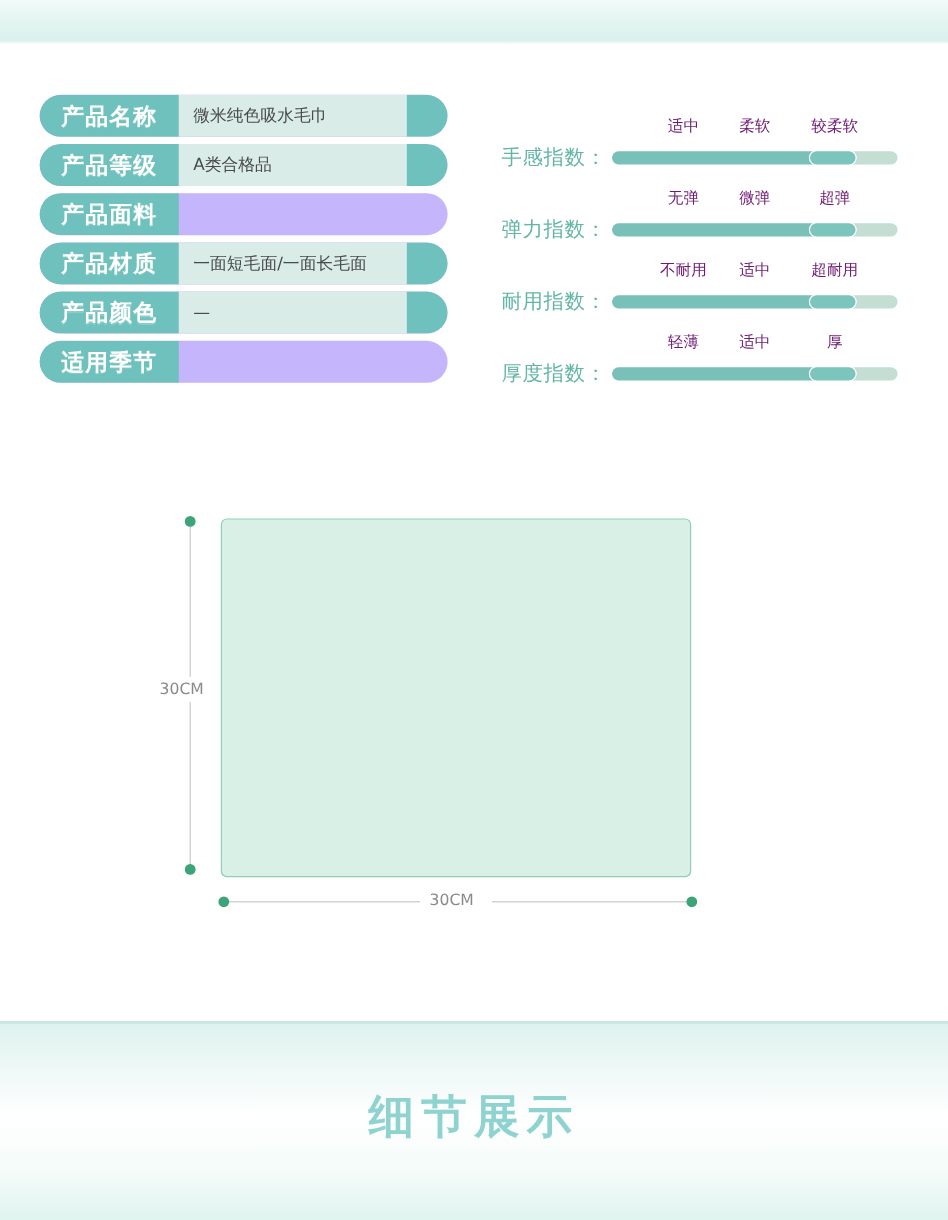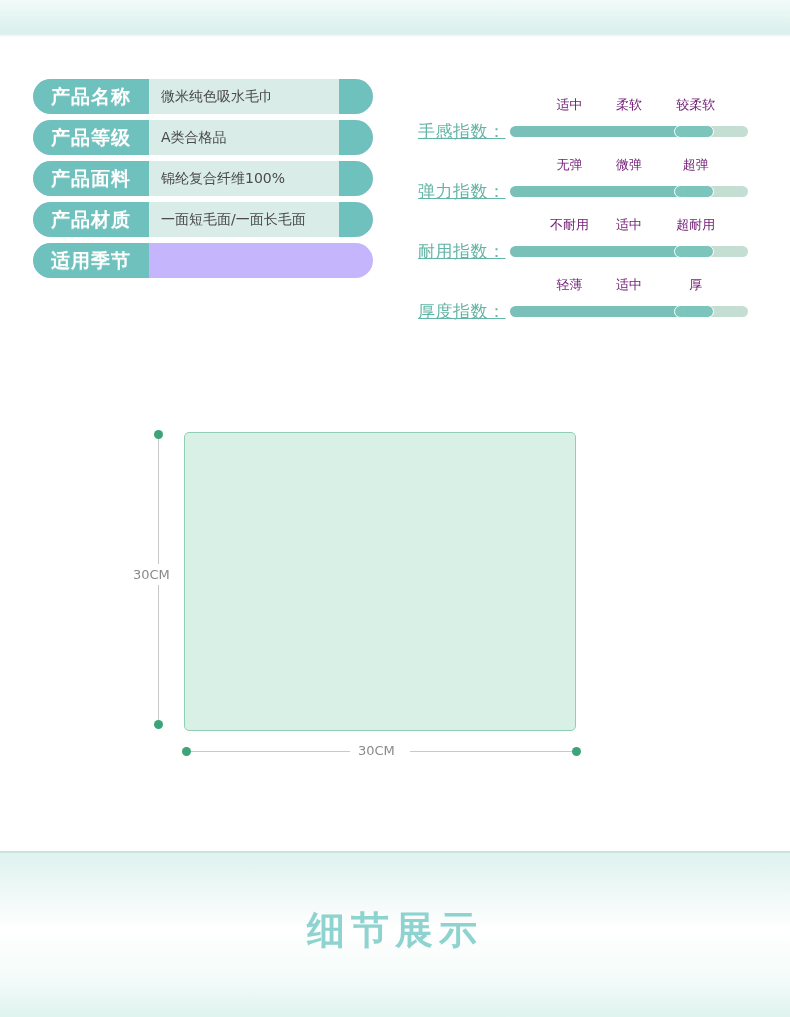--- a/index.html
+++ b/index.html
@@ -117,21 +117,20 @@
     display: flex;
     align-items: center;
     height: 26px;
   }
   .index-name {
     width: 92px;
     font-size: 17px;
     color: #63b5a6;
     letter-spacing: 0.5px;
     white-space: nowrap;
-    text-decoration: underline;
   }
   .index-track {
     position: relative;
     width: 238px;
     height: 11px;
   }
   .track-fill {
     position: absolute;
     left: 0; top: 0;
     height: 11px;
@@ -254,28 +253,31 @@
       </div>
     </div>
     <div class="spec-row">
       <div class="spec-label">产品等级</div>
       <div class="spec-value-wrap">
         <div class="spec-value">A类合格品</div>
       </div>
     </div>
     <div class="spec-row">
       <div class="spec-label">产品面料</div>
-      <div class="spec-value-wrap">
-        <div class="spec-value">锦纶复合纤维100%</div>
-      </div>
     </div>
     <div class="spec-row">
       <div class="spec-label">产品材质</div>
       <div class="spec-value-wrap">
         <div class="spec-value">一面短毛面/一面长毛面</div>
+      </div>
+    </div>
+    <div class="spec-row">
+      <div class="spec-label">产品颜色</div>
+      <div class="spec-value-wrap">
+        <div class="spec-value">—</div>
       </div>
     </div>
     <div class="spec-row">
       <div class="spec-label">适用季节</div>
     </div>
   </div>
 
 <div class="index-block">
     <div class="index-row">
       <div class="index-ticks">

